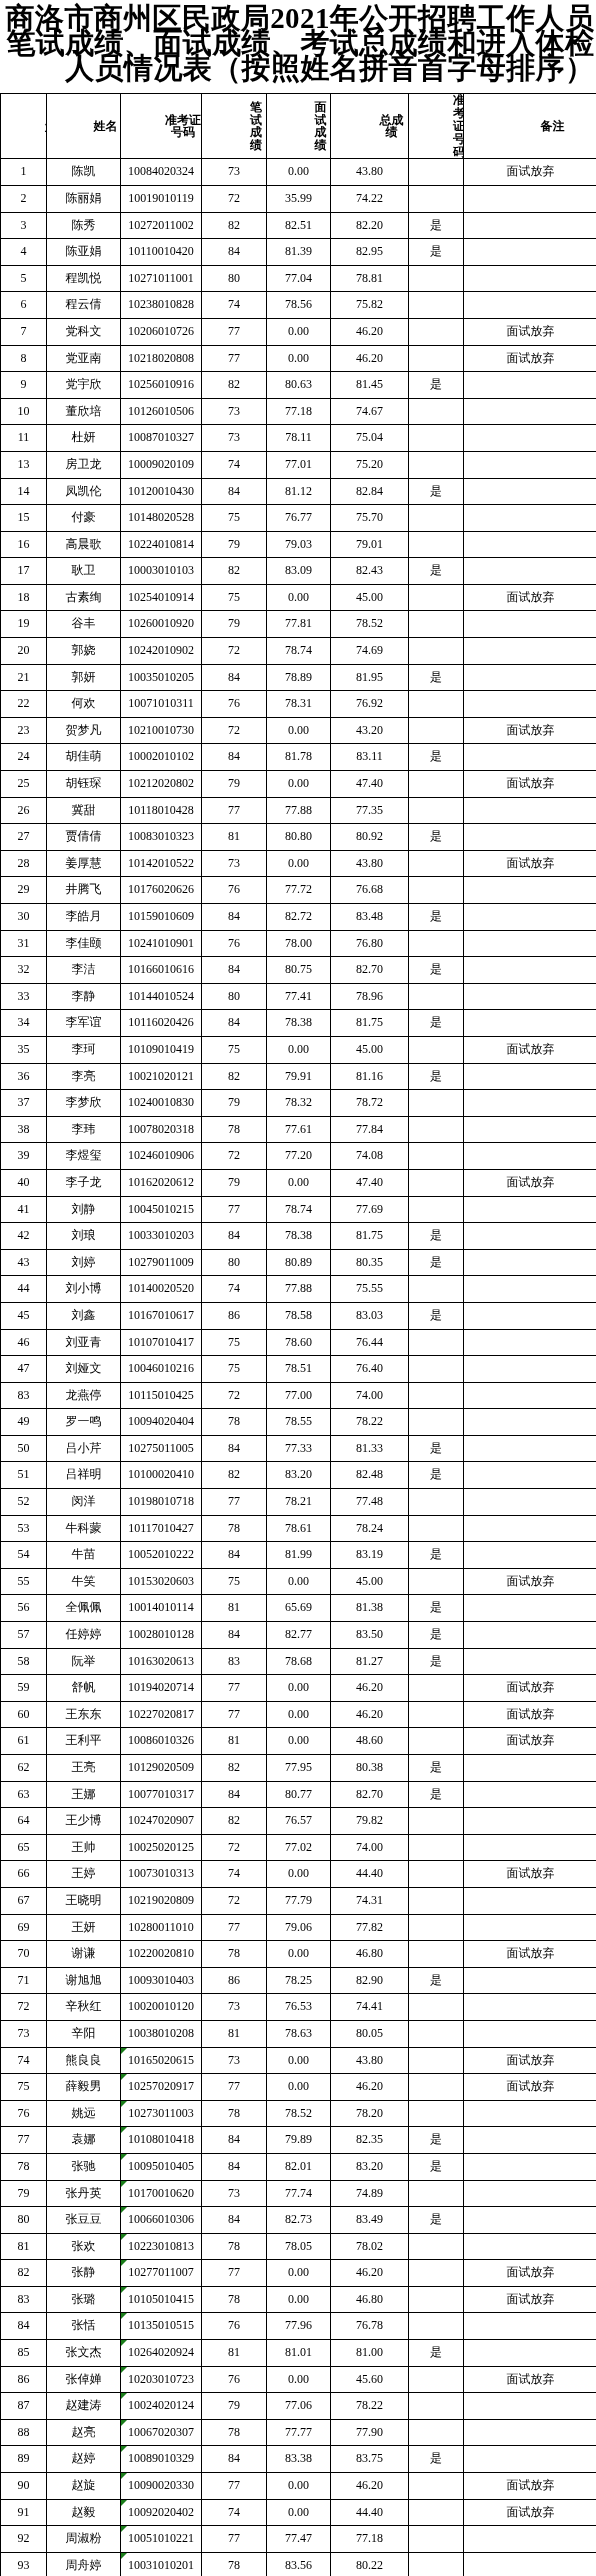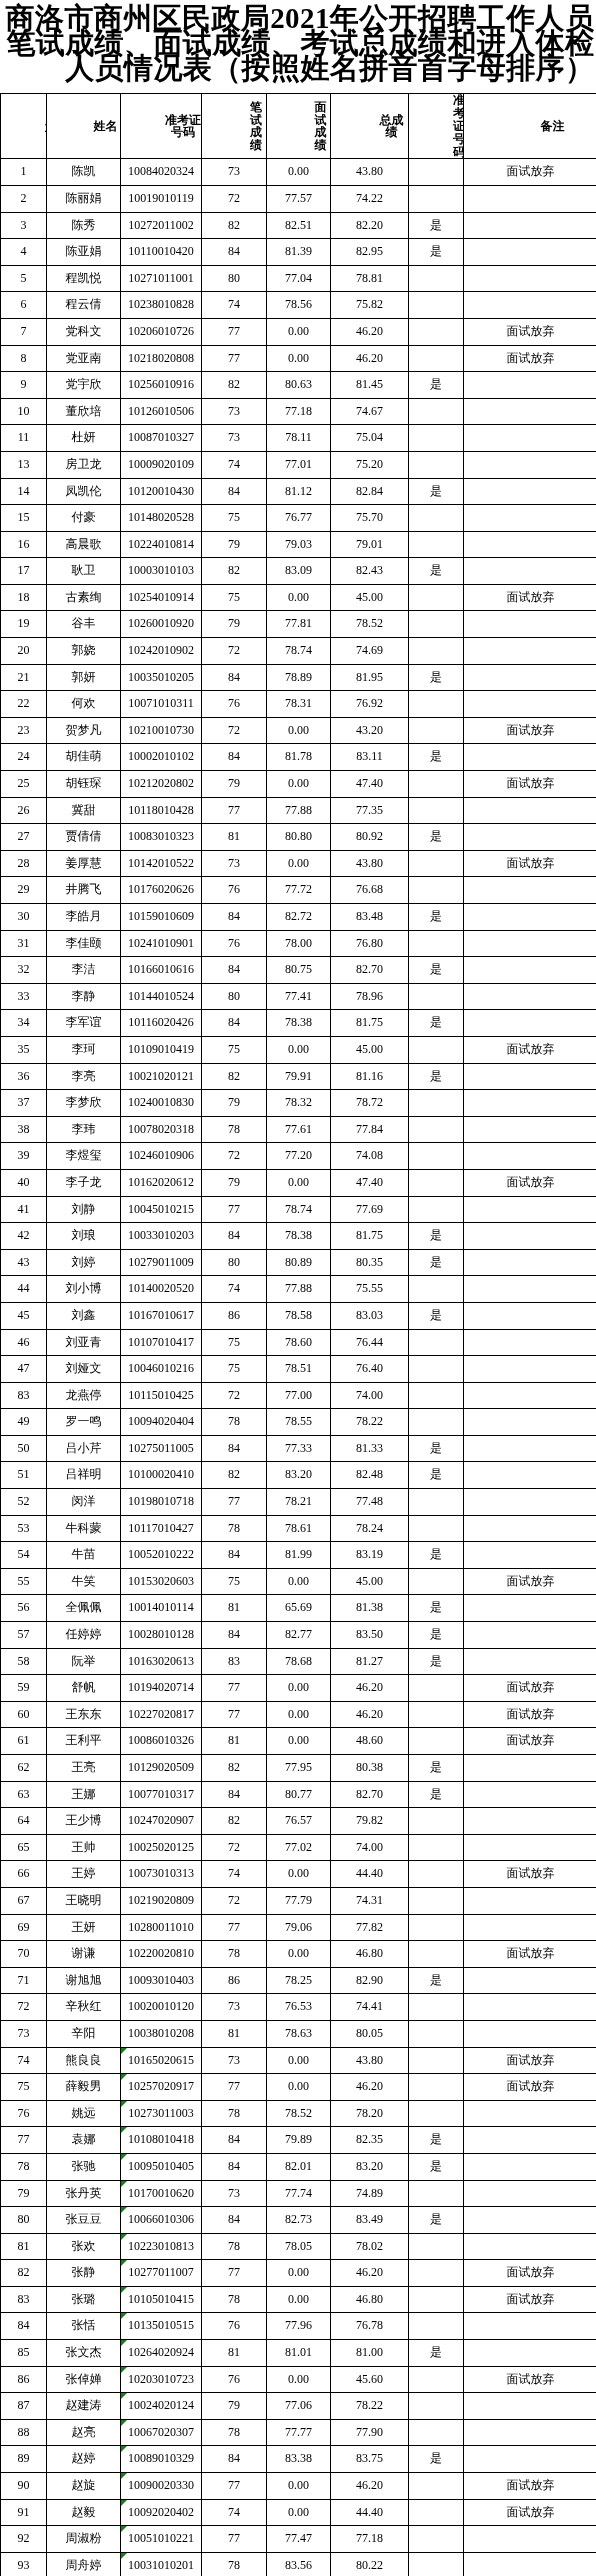--- a/index.html
+++ b/index.html
@@ -88,21 +88,21 @@
           <td>0.00</td>
           <td>43.80</td>
           <td></td>
           <td>面试放弃</td>
         </tr>
         <tr>
           <td>2</td>
           <td>陈丽娟</td>
           <td class="c-id">10019010119</td>
           <td>72</td>
-          <td>77.57</td>
+          <td>35.99</td>
           <td>74.22</td>
           <td></td>
           <td></td>
         </tr>
         <tr>
           <td>3</td>
           <td>陈秀</td>
           <td class="c-id">10272011002</td>
           <td>82</td>
           <td>82.51</td>

